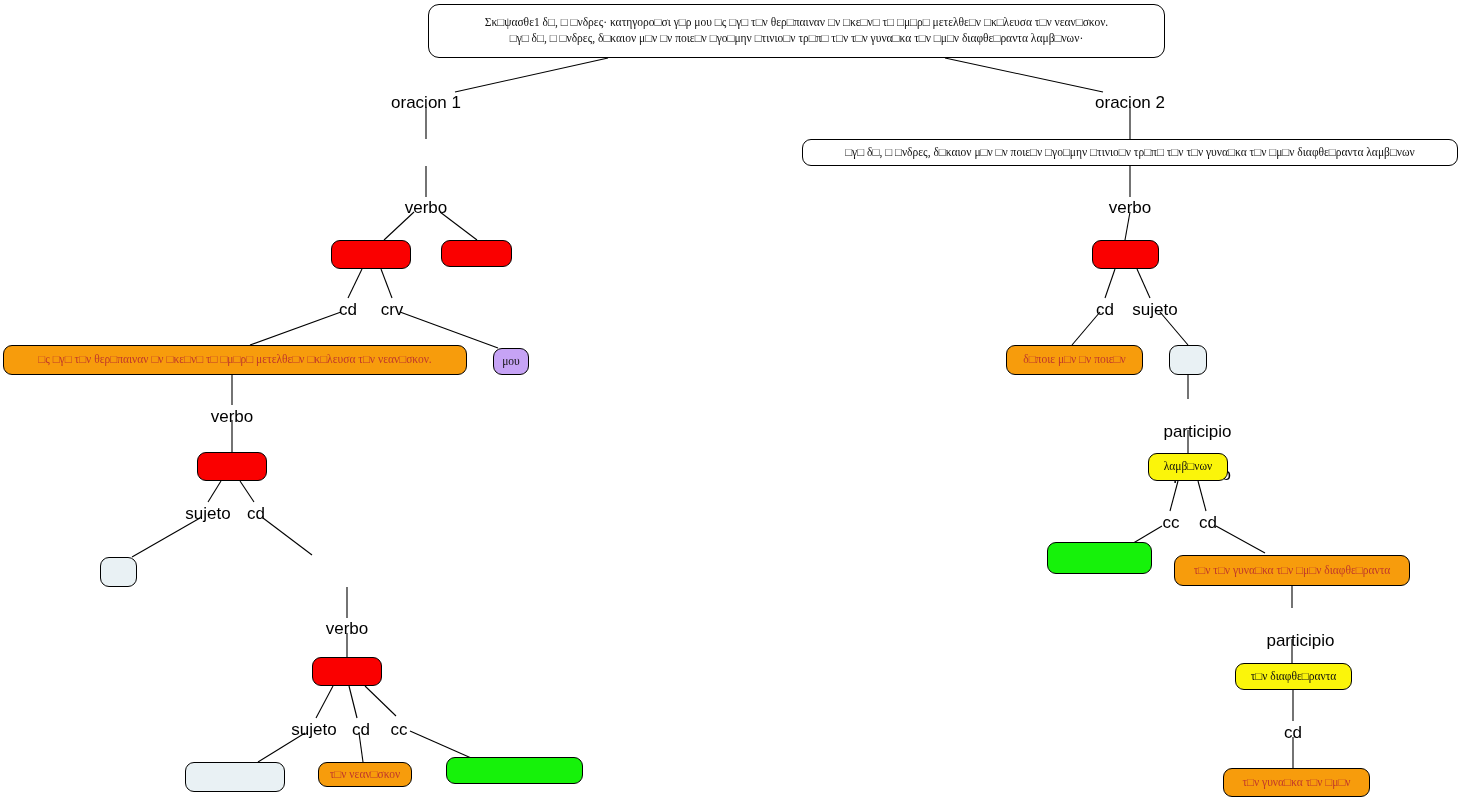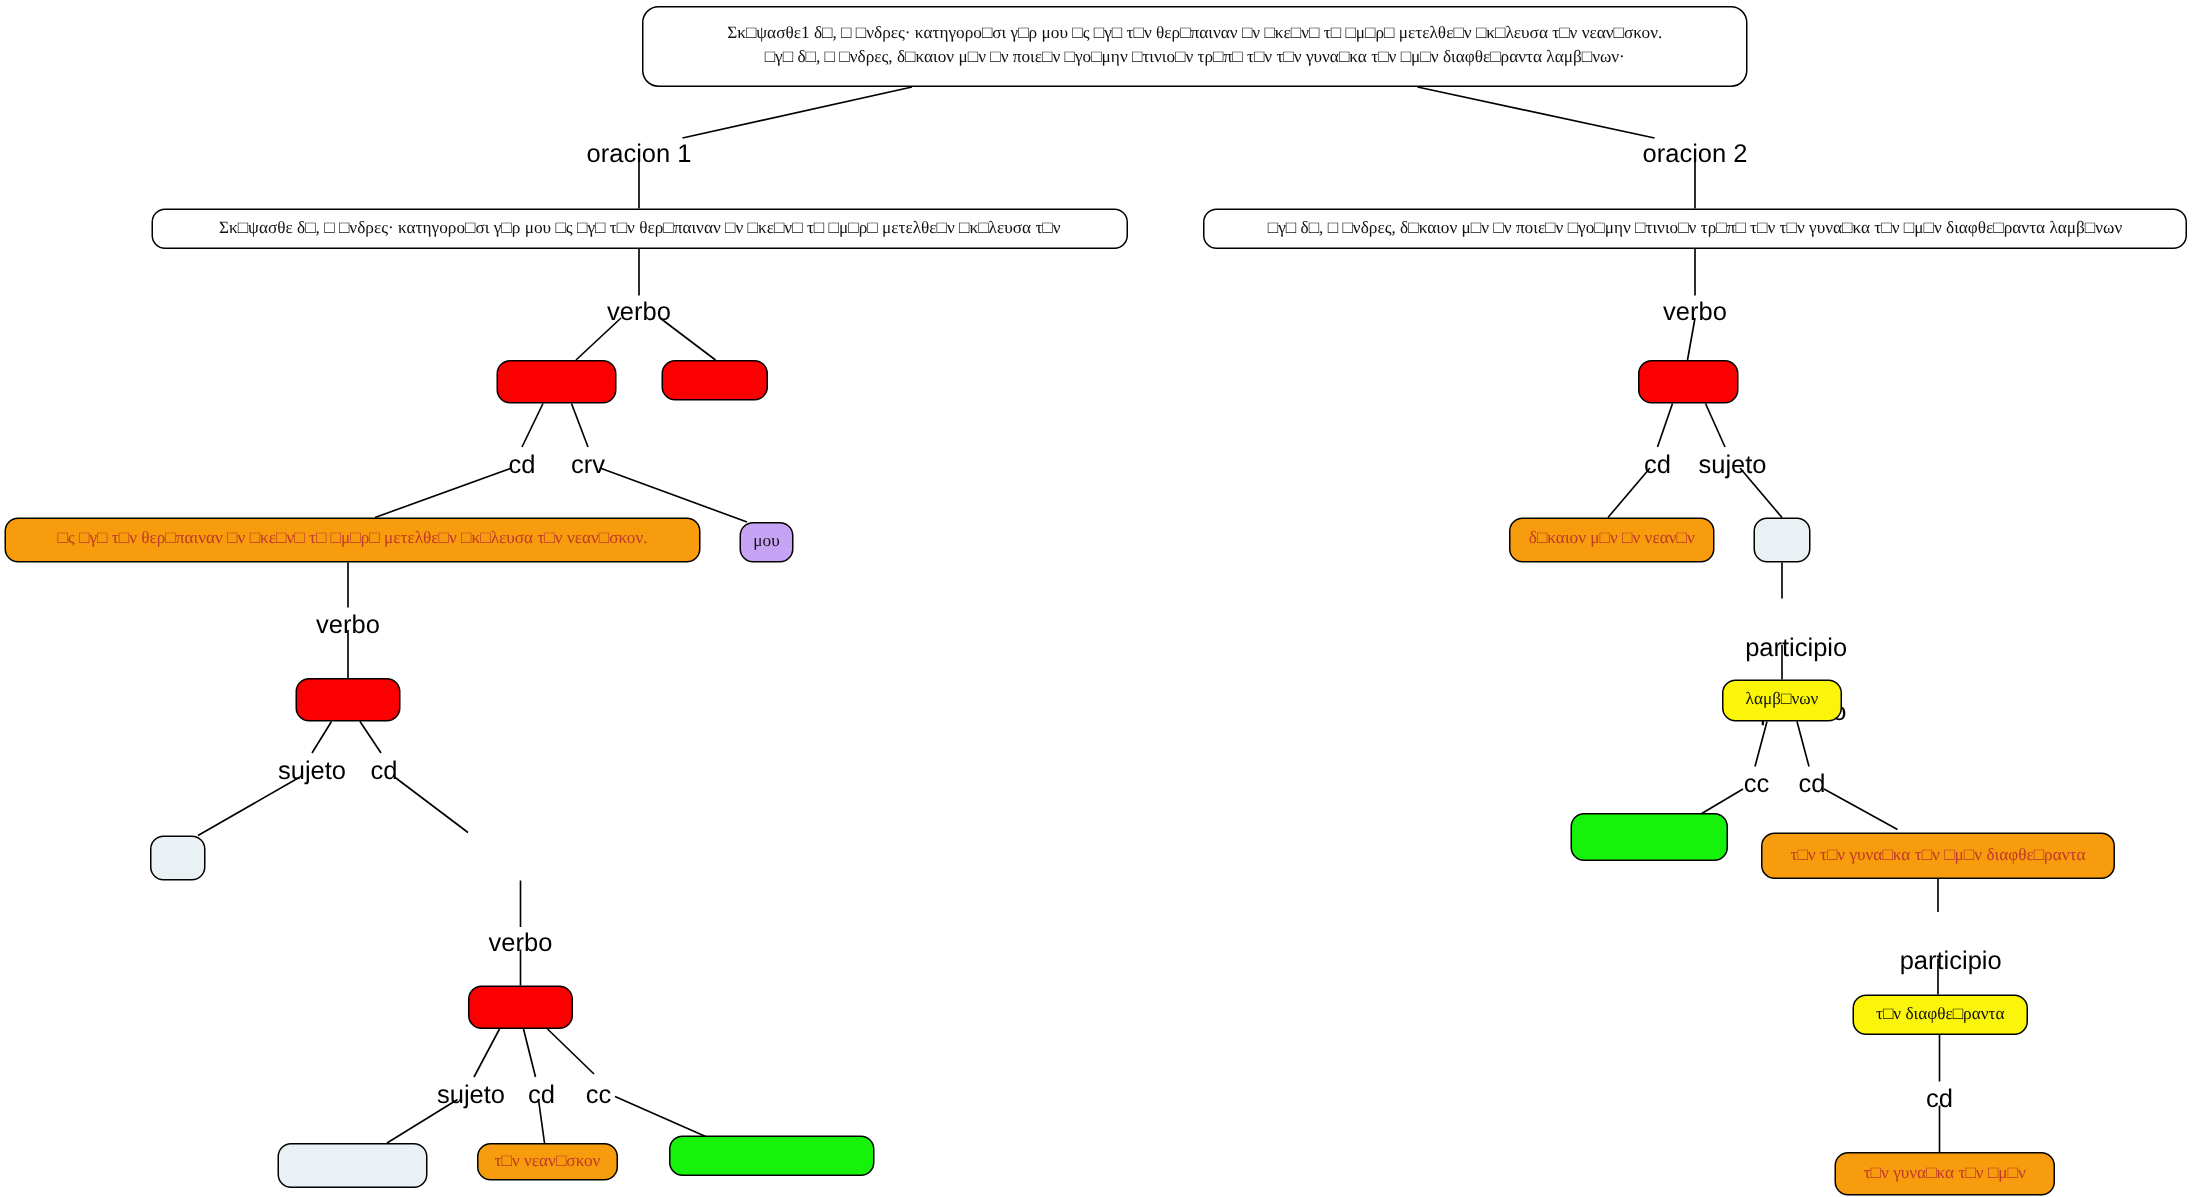--- a/index.html
+++ b/index.html
@@ -164,21 +164,20 @@
   </svg>
 
   <div class="node root" style="left:408px; top:4px; width:737px; height:54px;margin-left:20px;">
     <span class="line">Σκ□ψασθε1 δ□, □ □νδρες· κατηγορο□σι γ□ρ μου □ς □γ□ τ□ν θερ□παιναν □ν □κε□ν□ τ□ □μ□ρ□ μετελθε□ν □κ□λευσα τ□ν νεαν□σκον.</span>
     <span class="line">□γ□ δ□, □ □νδρες, δ□καιον μ□ν □ν ποιε□ν □γο□μην □τινιο□ν τρ□π□ τ□ν τ□ν γυνα□κα τ□ν □μ□ν διαφθε□ραντα λαμβ□νων·</span>
   </div>
 
   <div class="edge-label" style="left:426px; top:92px;">oracion 1</div>
   <div class="edge-label" style="left:1130px; top:92px;">oracion 2</div>
 
-  <div class="node clause" style="left:101px; top:139px; width:651px; height:27px;">Σκ□ψασθε δ□, □ □νδρες· κατηγορο□σι γ□ρ μου □ς □γ□ τ□ν θερ□παιναν □ν □κε□ν□ τ□ □μ□ρ□ μετελθε□ν □κ□λευσα τ□ν</div>
   <div class="node clause" style="left:802px; top:139px; width:656px; height:27px;">□γ□ δ□, □ □νδρες, δ□καιον μ□ν □ν ποιε□ν □γο□μην □τινιο□ν τρ□π□ τ□ν τ□ν γυνα□κα τ□ν □μ□ν διαφθε□ραντα λαμβ□νων</div>
 
   <div class="edge-label" style="left:426px; top:197px;">verbo</div>
 
   <div class="node red" style="left:331px; top:240px; width:80px; height:29px;"></div>
   <div class="node red" style="left:441px; top:240px; width:71px; height:27px;"></div>
 
   <div class="edge-label" style="left:348px; top:299px;">cd</div>
   <div class="edge-label" style="left:392px; top:299px;">crv</div>
 
@@ -206,21 +205,21 @@
   <div class="node orange" style="left:318px; top:762px; width:94px; height:25px;">τ□ν νεαν□σκον</div>
   <div class="node green" style="left:446px; top:757px; width:137px; height:27px;"></div>
 
   <div class="edge-label" style="left:1130px; top:197px;">verbo</div>
 
   <div class="node red" style="left:1092px; top:240px; width:67px; height:29px;"></div>
 
   <div class="edge-label" style="left:1105px; top:299px;">cd</div>
   <div class="edge-label" style="left:1155px; top:299px;">sujeto</div>
 
-  <div class="node orange" style="left:1006px; top:345px; width:137px; height:30px;">δ□καιον μ□ν □ν νεαν□ν</div>
+  <div class="node orange" style="left:1006px; top:345px; width:137px; height:30px;">δ□ποιε μ□ν □ν ποιε□ν</div>
   <div class="node paleblue" style="left:1169px; top:345px; width:38px; height:30px;"></div>
 
   <div class="edge-label" style="left:1188px; top:400px;">
     <span>participio</span><br>
     <span>apositivo</span>
   </div>
 
   <div class="node yellow" style="left:1148px; top:453px; width:80px; height:28px;">λαμβ□νων</div>
 
   <div class="edge-label" style="left:1171px; top:512px;">cc</div>

